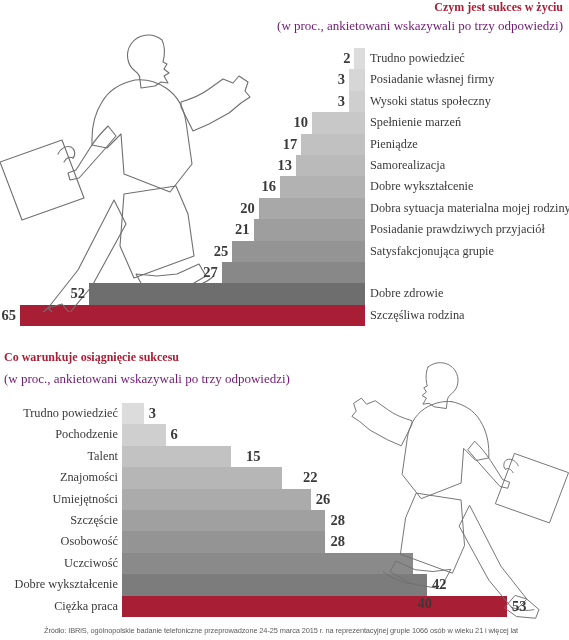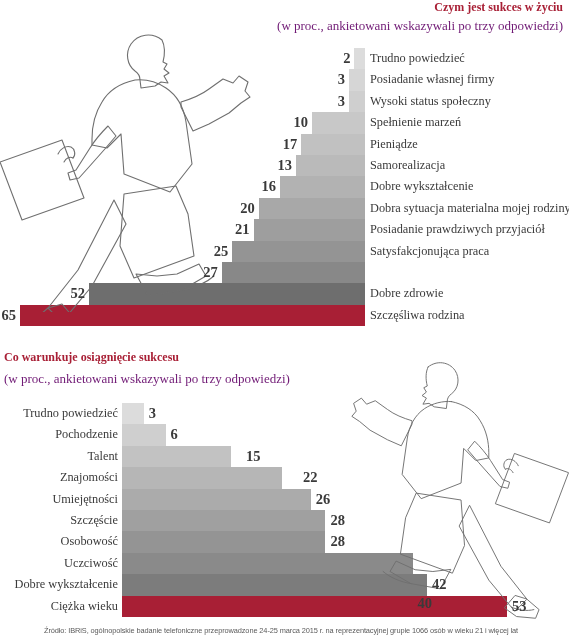--- a/index.html
+++ b/index.html
@@ -161,21 +161,21 @@
         <div class="lbl">Dobra sytuacja materialna mojej rodziny</div>
       </div>
       <div class="row">
         <div class="bar" style="width: 111.462px; background: rgb(158, 158, 158);"></div>
         <div class="val" style="right: 319.462px;">21</div>
         <div class="lbl">Posiadanie prawdziwych przyjaciół</div>
       </div>
       <div class="row">
         <div class="bar" style="width: 132.692px; background: rgb(148, 148, 148);"></div>
         <div class="val" style="right: 340.692px; margin-left: 40px;">25</div>
-        <div class="lbl">Satysfakcjonująca praca</div>
+        <div class="lbl">Satysfakcjonująca grupie</div>
       </div>
       <div class="row">
         <div class="bar" style="width: 143.308px; background: rgb(136, 136, 136);"></div>
         <div class="val" style="right: 351.308px;">27</div>
       </div>
       <div class="row">
         <div class="bar" style="width: 276px; background: rgb(110, 110, 110);"></div>
         <div class="val" style="right: 484px;">52</div>
         <div class="lbl">Dobre zdrowie</div>
       </div>
@@ -258,18 +258,18 @@
         <div class="lbl">Uczciwość</div>
       </div>
       <div class="row">
         <div class="bar" style="width: 305.094px; background: rgb(124, 124, 124);"></div>
         <div class="val" style="left: 432.094px;">42</div>
         <div class="lbl">Dobre wykształcenie</div>
       </div>
       <div class="row">
         <div class="bar" style="width: 385px; background: rgb(168, 31, 53);"></div>
         <div class="val" style="left: 512px;">53</div>
-        <div class="lbl">Ciężka wieku</div>
+        <div class="lbl">Ciężka praca</div>
       </div>
     </div>
 </div>
 
 <div id="footer">Źródło: IBRiS, ogólnopolskie badanie telefoniczne przeprowadzone 24-25 marca 2015 r. na reprezentacyjnej grupie 1066 osób w wieku 21 i więcej lat</div>
 
 </body></html>

